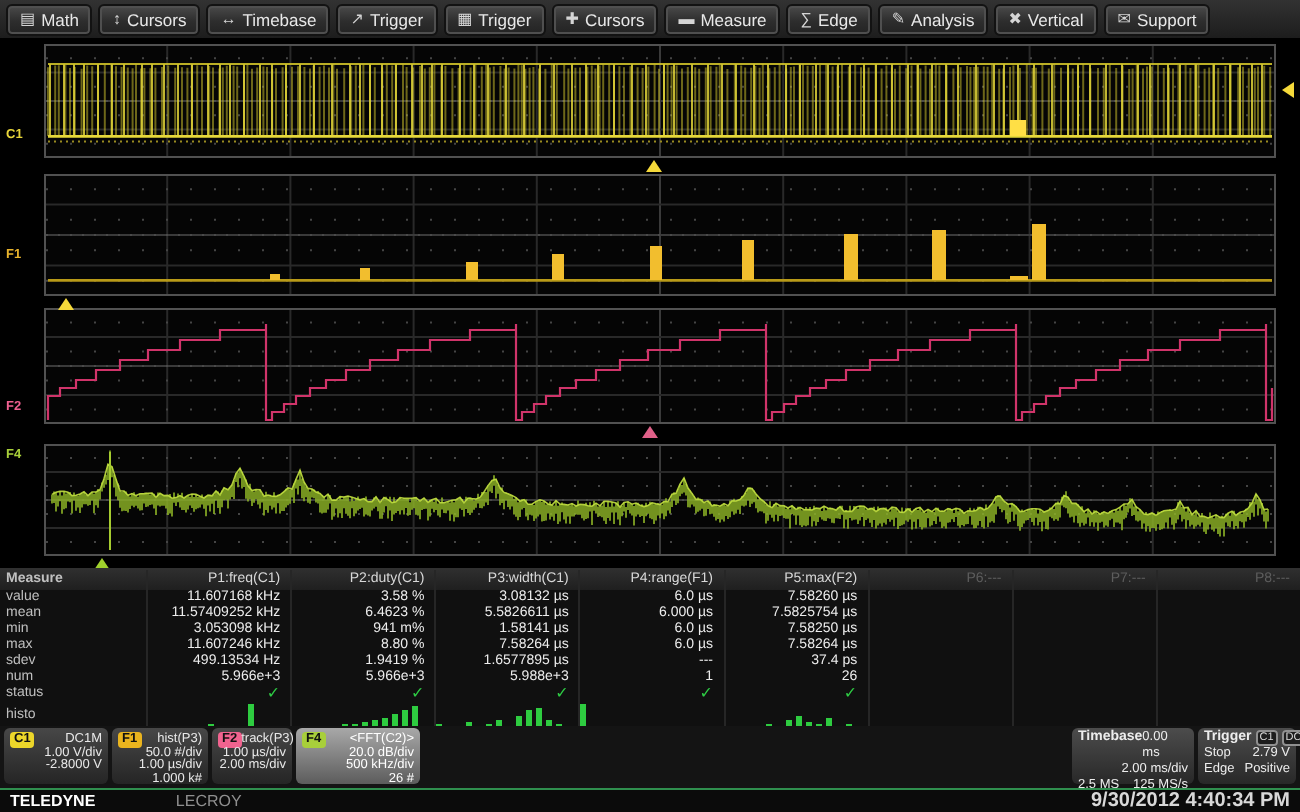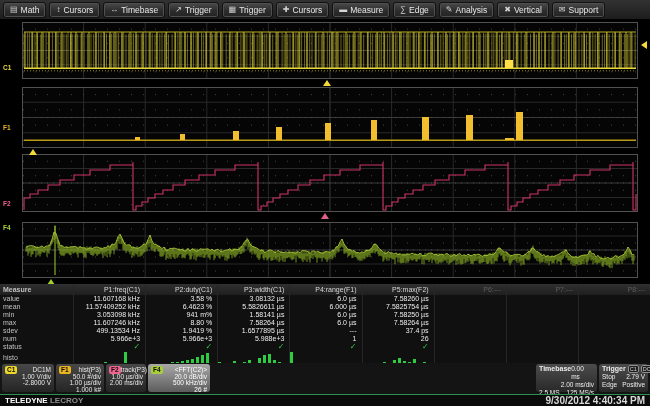--- a/index.html
+++ b/index.html
@@ -59,21 +59,21 @@
   .trow{display:flex;justify-content:space-between;line-height:8px;}
   .thead{font-weight:bold;font-size:7px;}
   .tchip{background:#1d1d1d;border:1px solid #909090;border-radius:2px;color:#ddd;
          font-size:5.5px;padding:0 1px;line-height:6px;margin-left:2px;}
 
   
   .footer{position:absolute;left:0;top:394px;width:650px;height:12px;background:#0b0b0b;
           border-top:1px solid #2f8f4e;display:flex;justify-content:space-between;
           align-items:center;padding:0 5px;box-sizing:border-box;}
   .brand{font-size:8px;color:#fff;font-weight:bold;}
-  .brand .lite{color:#8f8f8f;font-weight:bold;}
+  .brand .lite{color:#8f8f8f;font-weight:normal;margin-left:38px;}
   .dtime{font-size:10px;color:#d8d8d8;font-weight:bold;}
 </style>
 </head>
 <body>
 
 <div class="screen">
 
   <div class="menubar" id="menubar">
       <div class="menu-btn">
         <span class="ic">▤</span>

